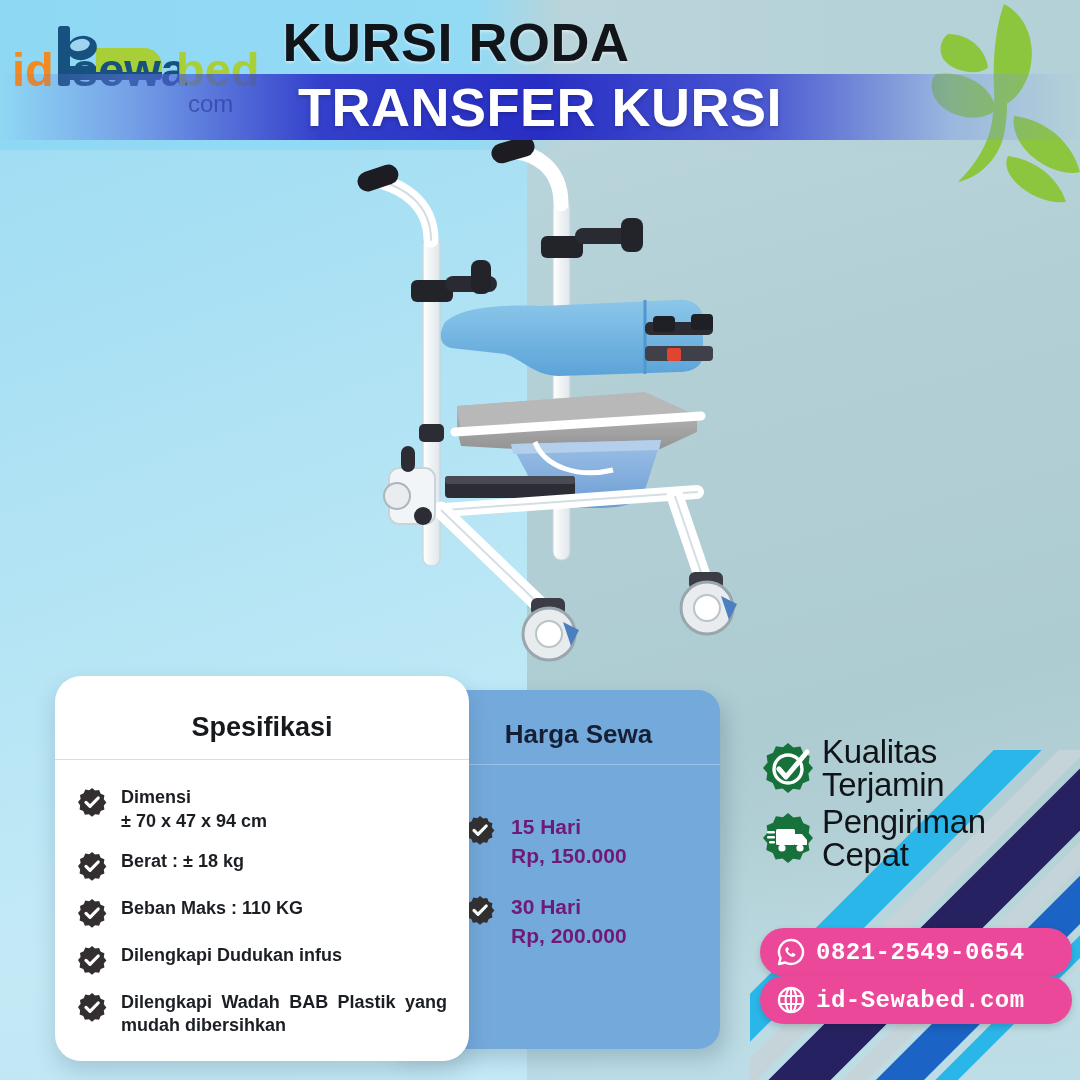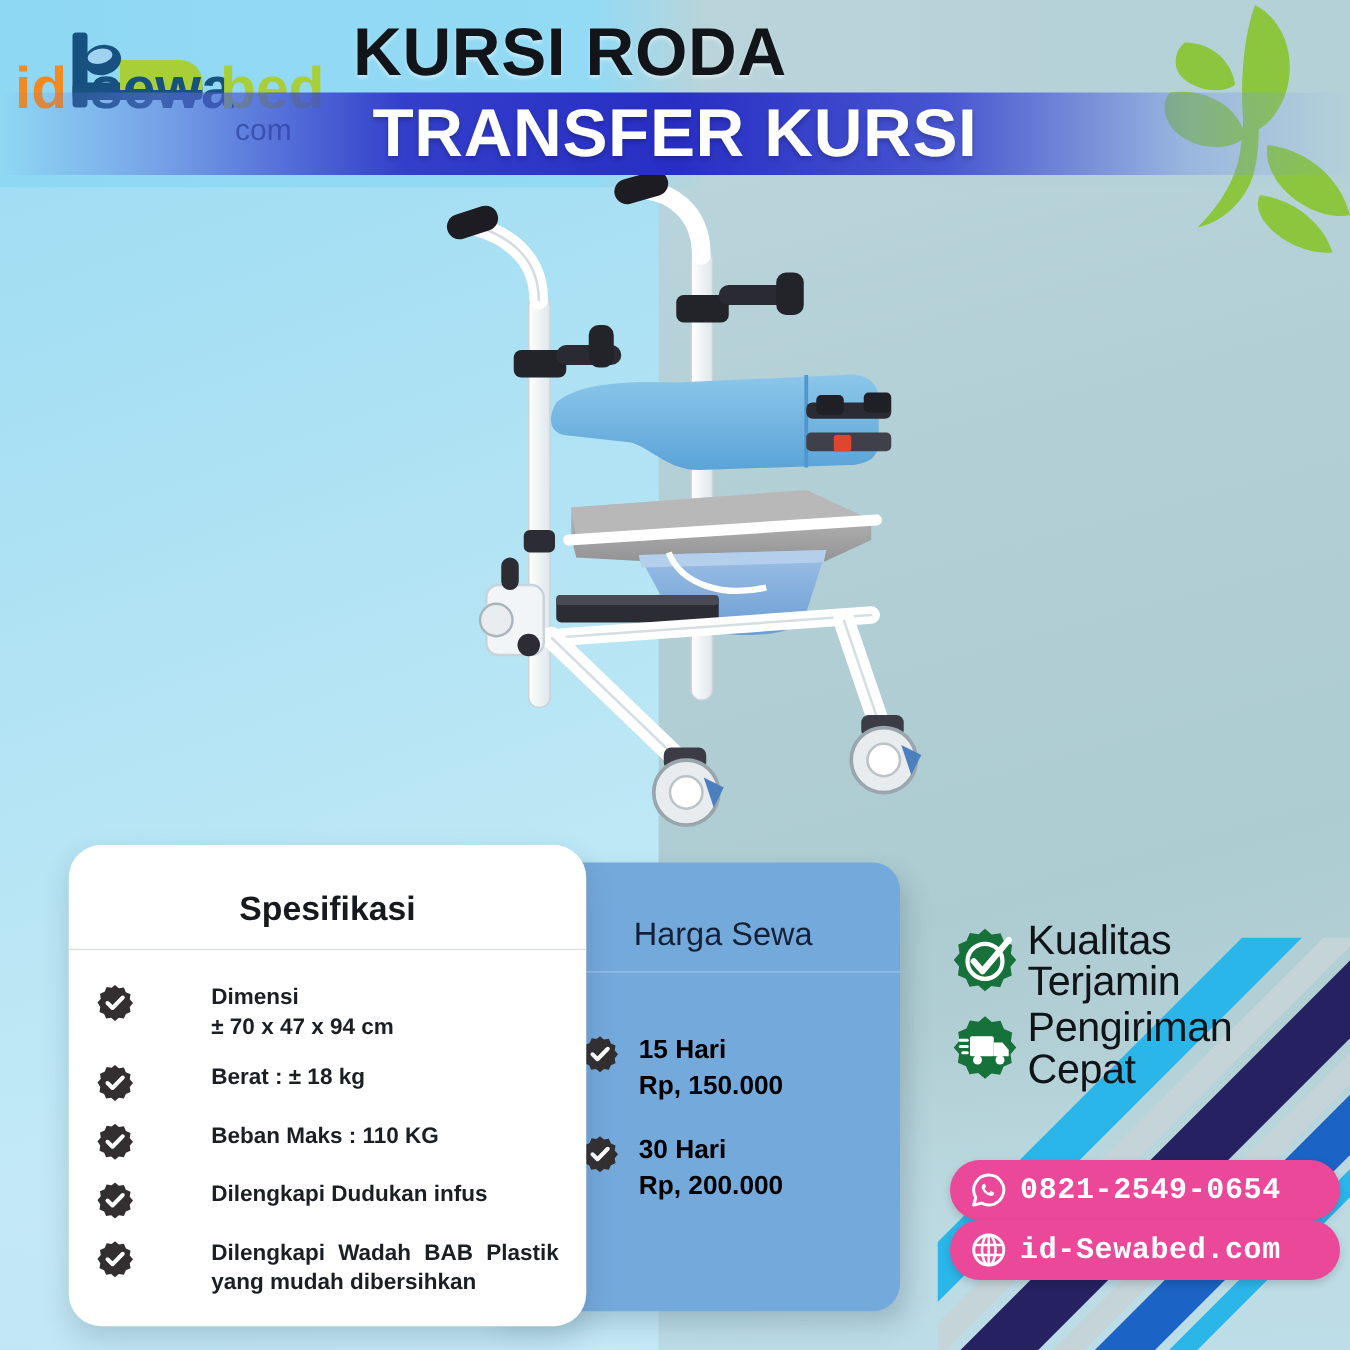--- a/index.html
+++ b/index.html
@@ -78,44 +78,44 @@
     background:#ffffff; border-radius:26px;
     box-shadow:0 10px 22px rgba(40,70,90,.20);
     z-index:5;
   }
   .spec-title {
     text-align:center; font-size:27px; font-weight:bold; color:#16191d;
     padding-top:36px; padding-bottom:16px;
   }
   .divider { height:1px; background:#d7dde2; width:100%; }
   .spec-list { padding:26px 22px 0 22px; }
-  .spec-item { display:flex; align-items:flex-start; margin-bottom:16px;gap:48px; }
+  .spec-item { display:flex; align-items:flex-start; margin-bottom:16px; }
   .badge {
     width:30px; height:30px; flex:0 0 30px; margin-right:14px; margin-top:1px;
   }
   .spec-text { font-size:18px; font-weight:bold; color:#1b1f24; line-height:1.32; }
   .spec-text .sub { font-weight:bold; display:block; }
   .justify { text-align:justify; text-align-last:left; }
 
   
   .price-panel {
     position:absolute; left:393px; top:690px; width:327px; height:359px;
     background:#74a9dc; border-radius:0 22px 22px 0;
     box-shadow:6px 10px 20px rgba(40,70,90,.22);
     z-index:3;
   }
   .price-title {
-    text-align:center; font-size:26px; font-weight:normal; color:#152036;
-    padding-top:42px; padding-bottom:14px; padding-left:44px;
+    text-align:center; font-size:26px; font-weight:bold; color:#152036;
+    padding-top:14px; padding-bottom:14px; padding-left:44px;margin-top:15px;
   }
   .price-divider { height:1px; background:#9dc2e4; width:100%; }
   .price-list { padding:48px 0 0 72px; }
   .price-item { display:flex; align-items:flex-start; margin-bottom:22px; }
   .price-badge { width:30px; height:30px; flex:0 0 30px; margin-right:16px; margin-top:2px; }
-  .price-text { font-size:21px; font-weight:bold; color:#000000; line-height:1.38; }
+  .price-text { font-size:21px; font-weight:bold; color:#701a75; line-height:1.38; }
 
   
   .features { position:absolute; left:762px; top:735px; width:300px; z-index:6; }
   .feature-row { display:flex; align-items:center; margin-bottom:4px; }
   .feature-icon { width:52px; height:52px; flex:0 0 52px; margin-right:8px; }
   .feature-text { font-size:33px; color:#101418; line-height:1.0; letter-spacing:-.3px; }
 
   .contact { position:absolute; left:760px; top:928px; width:312px; z-index:6; }
   .pill {
     display:flex; align-items:center; background:#ec4899;

